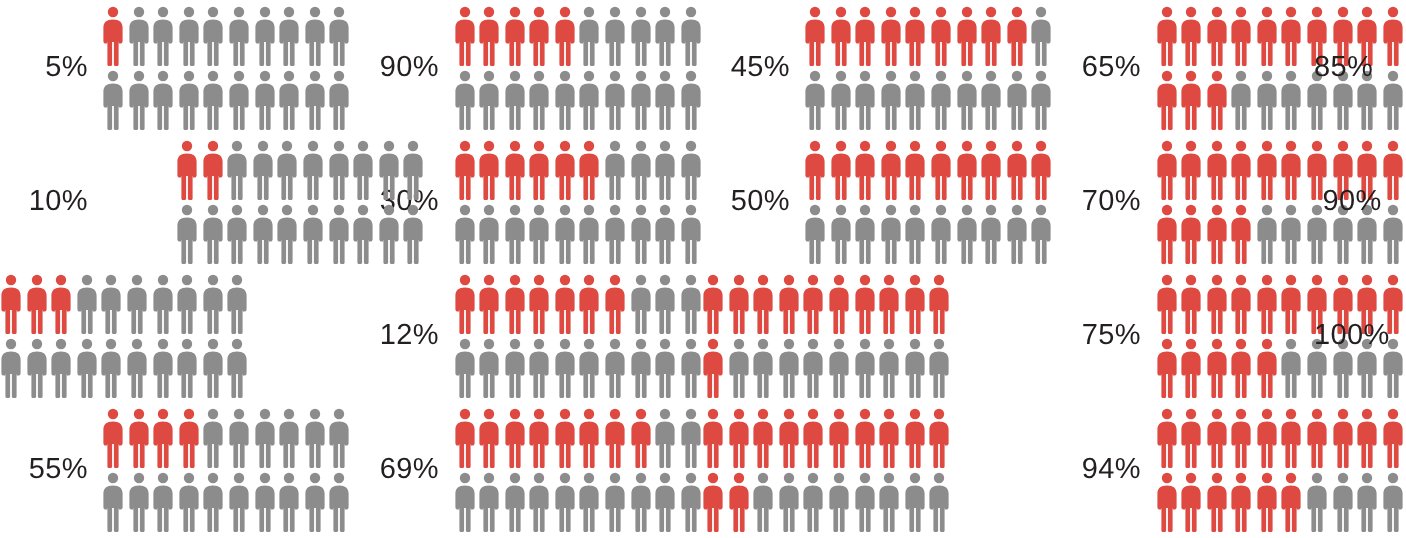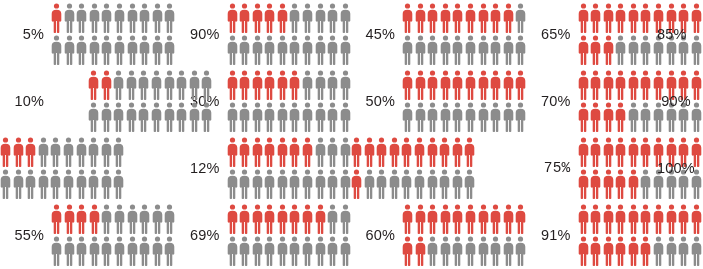--- a/index.html
+++ b/index.html
@@ -1945,21 +1945,21 @@
               <svg viewBox="0 0 22 60" preserveAspectRatio="none">
                 <circle cx="11" cy="6" r="5.2" fill="#8C8C8C"></circle>
                 <path d="M11 13.5 C4.6 13.5 1.4 16.4 1.4 21.6 L1.4 35.2 C1.4 36.6 2.4 37.5 3.7 37.5 L5.4 37.5 L5.4 36 L16.6 36 L16.6 37.5 L18.3 37.5 C19.6 37.5 20.6 36.6 20.6 35.2 L20.6 21.6 C20.6 16.4 17.4 13.5 11 13.5 Z" fill="#8C8C8C"></path>
                 <path d="M5.4 34 L10.1 34 L10.1 58.4 C10.1 59.3 9.5 59.9 8.6 59.9 L6.9 59.9 C6 59.9 5.4 59.3 5.4 58.4 Z" fill="#8C8C8C"></path>
                 <path d="M11.9 34 L16.6 34 L16.6 58.4 C16.6 59.3 16 59.9 15.1 59.9 L13.4 59.9 C12.5 59.9 11.9 59.3 11.9 58.4 Z" fill="#8C8C8C"></path>
               </svg>
             </div>
           </div>
         </div>
       </div>
-      <div class="cell" style="grid-area: 3 / 4; font-family: Liberation Mono, monospace;">
+      <div class="cell" style="grid-area: 3 / 4;">
         <div class="pct-label">75%</div>
         <div class="pictogram">
           <div class="picto-row">
             <div class="person">
               <svg viewBox="0 0 22 60" preserveAspectRatio="none">
                 <circle cx="11" cy="6" r="5.2" fill="#DE4A41"></circle>
                 <path d="M11 13.5 C4.6 13.5 1.4 16.4 1.4 21.6 L1.4 35.2 C1.4 36.6 2.4 37.5 3.7 37.5 L5.4 37.5 L5.4 36 L16.6 36 L16.6 37.5 L18.3 37.5 C19.6 37.5 20.6 36.6 20.6 35.2 L20.6 21.6 C20.6 16.4 17.4 13.5 11 13.5 Z" fill="#DE4A41"></path>
                 <path d="M5.4 34 L10.1 34 L10.1 58.4 C10.1 59.3 9.5 59.9 8.6 59.9 L6.9 59.9 C6 59.9 5.4 59.3 5.4 58.4 Z" fill="#DE4A41"></path>
                 <path d="M11.9 34 L16.6 34 L16.6 58.4 C16.6 59.3 16 59.9 15.1 59.9 L13.4 59.9 C12.5 59.9 11.9 59.3 11.9 58.4 Z" fill="#DE4A41"></path>
               </svg>
@@ -2454,21 +2454,20 @@
                 <circle cx="11" cy="6" r="5.2" fill="#8C8C8C"></circle>
                 <path d="M11 13.5 C4.6 13.5 1.4 16.4 1.4 21.6 L1.4 35.2 C1.4 36.6 2.4 37.5 3.7 37.5 L5.4 37.5 L5.4 36 L16.6 36 L16.6 37.5 L18.3 37.5 C19.6 37.5 20.6 36.6 20.6 35.2 L20.6 21.6 C20.6 16.4 17.4 13.5 11 13.5 Z" fill="#8C8C8C"></path>
                 <path d="M5.4 34 L10.1 34 L10.1 58.4 C10.1 59.3 9.5 59.9 8.6 59.9 L6.9 59.9 C6 59.9 5.4 59.3 5.4 58.4 Z" fill="#8C8C8C"></path>
                 <path d="M11.9 34 L16.6 34 L16.6 58.4 C16.6 59.3 16 59.9 15.1 59.9 L13.4 59.9 C12.5 59.9 11.9 59.3 11.9 58.4 Z" fill="#8C8C8C"></path>
               </svg>
             </div>
           </div>
         </div>
       </div>
       <div class="cell" style="grid-area: 4 / 3;">
-        <div class="pct-label">60%</div>
         <div class="pictogram">
           <div class="picto-row">
             <div class="person">
               <svg viewBox="0 0 22 60" preserveAspectRatio="none">
                 <circle cx="11" cy="6" r="5.2" fill="#DE4A41"></circle>
                 <path d="M11 13.5 C4.6 13.5 1.4 16.4 1.4 21.6 L1.4 35.2 C1.4 36.6 2.4 37.5 3.7 37.5 L5.4 37.5 L5.4 36 L16.6 36 L16.6 37.5 L18.3 37.5 C19.6 37.5 20.6 36.6 20.6 35.2 L20.6 21.6 C20.6 16.4 17.4 13.5 11 13.5 Z" fill="#DE4A41"></path>
                 <path d="M5.4 34 L10.1 34 L10.1 58.4 C10.1 59.3 9.5 59.9 8.6 59.9 L6.9 59.9 C6 59.9 5.4 59.3 5.4 58.4 Z" fill="#DE4A41"></path>
                 <path d="M11.9 34 L16.6 34 L16.6 58.4 C16.6 59.3 16 59.9 15.1 59.9 L13.4 59.9 C12.5 59.9 11.9 59.3 11.9 58.4 Z" fill="#DE4A41"></path>
               </svg>
             </div>
@@ -2623,21 +2622,21 @@
                 <circle cx="11" cy="6" r="5.2" fill="#8C8C8C"></circle>
                 <path d="M11 13.5 C4.6 13.5 1.4 16.4 1.4 21.6 L1.4 35.2 C1.4 36.6 2.4 37.5 3.7 37.5 L5.4 37.5 L5.4 36 L16.6 36 L16.6 37.5 L18.3 37.5 C19.6 37.5 20.6 36.6 20.6 35.2 L20.6 21.6 C20.6 16.4 17.4 13.5 11 13.5 Z" fill="#8C8C8C"></path>
                 <path d="M5.4 34 L10.1 34 L10.1 58.4 C10.1 59.3 9.5 59.9 8.6 59.9 L6.9 59.9 C6 59.9 5.4 59.3 5.4 58.4 Z" fill="#8C8C8C"></path>
                 <path d="M11.9 34 L16.6 34 L16.6 58.4 C16.6 59.3 16 59.9 15.1 59.9 L13.4 59.9 C12.5 59.9 11.9 59.3 11.9 58.4 Z" fill="#8C8C8C"></path>
               </svg>
             </div>
           </div>
         </div>
       </div>
       <div class="cell" style="grid-area: 4 / 4;">
-        <div class="pct-label">91%</div>
+        <div class="pct-label">94%</div>
         <div class="pictogram">
           <div class="picto-row">
             <div class="person">
               <svg viewBox="0 0 22 60" preserveAspectRatio="none">
                 <circle cx="11" cy="6" r="5.2" fill="#DE4A41"></circle>
                 <path d="M11 13.5 C4.6 13.5 1.4 16.4 1.4 21.6 L1.4 35.2 C1.4 36.6 2.4 37.5 3.7 37.5 L5.4 37.5 L5.4 36 L16.6 36 L16.6 37.5 L18.3 37.5 C19.6 37.5 20.6 36.6 20.6 35.2 L20.6 21.6 C20.6 16.4 17.4 13.5 11 13.5 Z" fill="#DE4A41"></path>
                 <path d="M5.4 34 L10.1 34 L10.1 58.4 C10.1 59.3 9.5 59.9 8.6 59.9 L6.9 59.9 C6 59.9 5.4 59.3 5.4 58.4 Z" fill="#DE4A41"></path>
                 <path d="M11.9 34 L16.6 34 L16.6 58.4 C16.6 59.3 16 59.9 15.1 59.9 L13.4 59.9 C12.5 59.9 11.9 59.3 11.9 58.4 Z" fill="#DE4A41"></path>
               </svg>
             </div>

